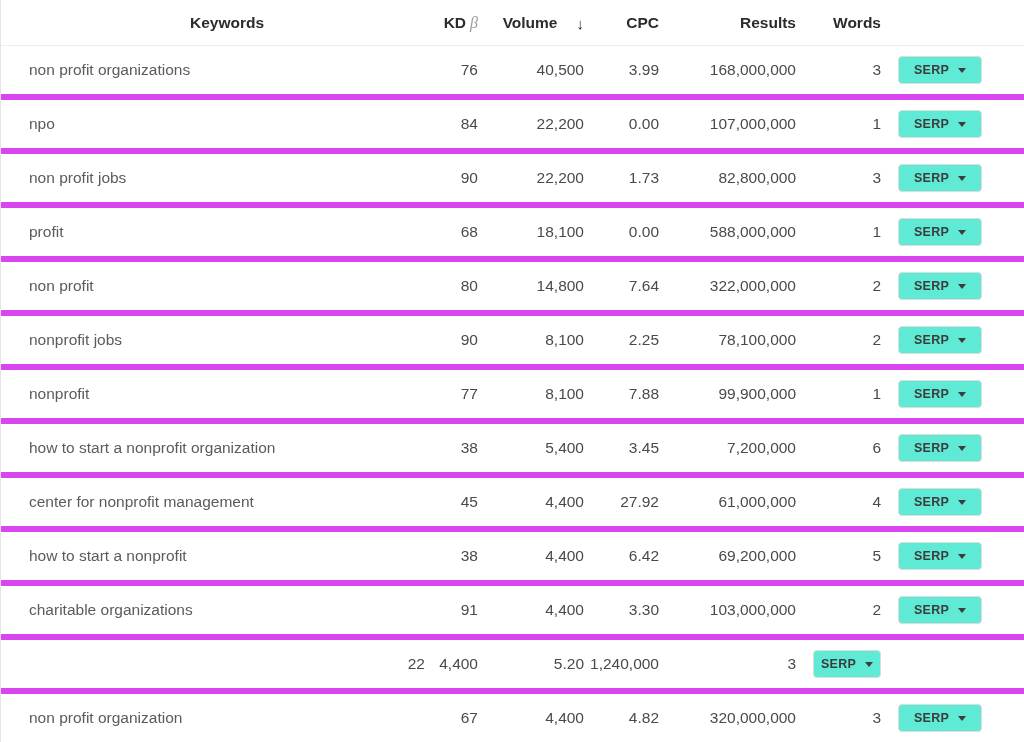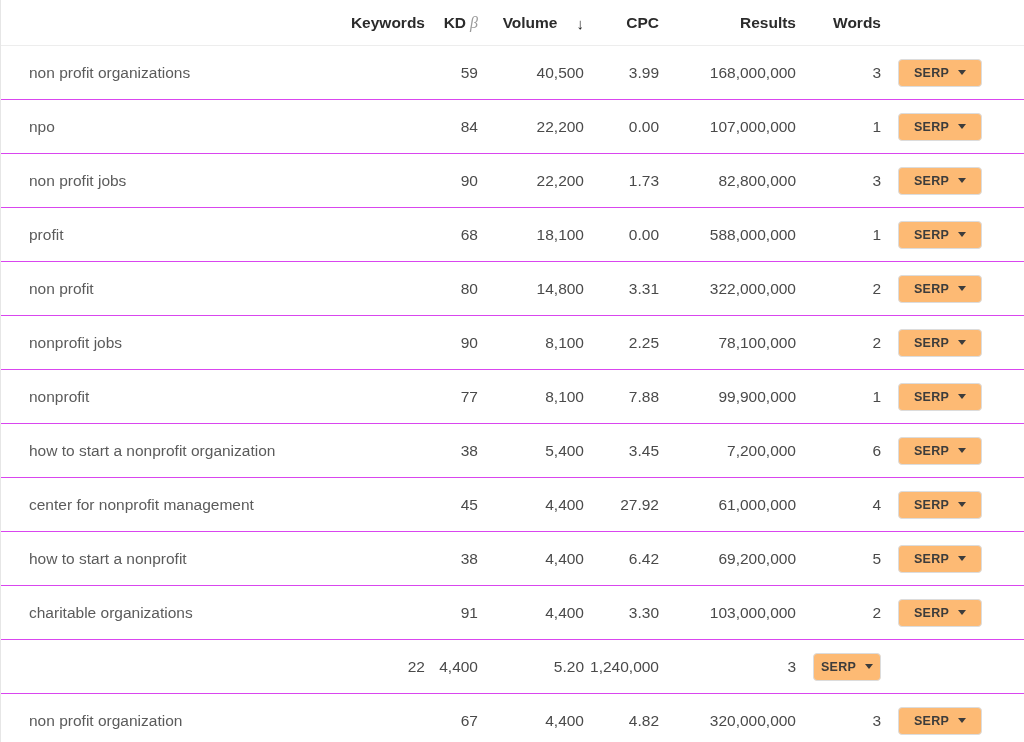--- a/index.html
+++ b/index.html
@@ -46,21 +46,21 @@
   .header-row .cell {
     font-size: 15.5px;
     font-weight: bold;
     color: #2b2b2b;
     white-space: nowrap;
   }
   .header-row .cell.num {
     text-align: right;
     padding-right: 0;
   }
-  .h-keywords { text-align: right; }
+  .h-keywords { text-align: center; }
 
   .kd-head {
     display: inline-flex;
     align-items: flex-start;
     justify-content: flex-end;
     gap: 4px;
     width: 100%;
   }
   .beta {
     font-family: "Liberation Serif", serif;
@@ -81,21 +81,21 @@
     line-height: 1;
     color: #1f1f1f;
     font-weight: bold;
     position: relative;
     top: 1px;
   }
 
   
   .data-row {
     height: 54px;
-    border-bottom: 1px solid #d946ef;
+    border-bottom: 6px solid #d946ef;
   }
   .data-row .kw {
     font-size: 15.5px;
     color: #5b5b5b;
     white-space: nowrap;
     overflow: hidden;
     text-overflow: ellipsis;
   }
   .data-row .num {
     font-size: 15.5px;
@@ -111,21 +111,21 @@
     padding-left: 17px;
   }
   .serp-btn {
     display: inline-flex;
     align-items: center;
     justify-content: center;
     gap: 9px;
     width: 84px;
     height: 28px;
     box-sizing: border-box;
-    background: #fdba74;
+    background: #5eead4;
     border: 1px solid #dcdcdc;
     border-radius: 4px;
     font-size: 12.5px;
     font-weight: bold;
     color: #3c3c3c;
     letter-spacing: 0.2px;
     cursor: pointer;
     padding: 0 6px;
   }
   .caret {
@@ -159,21 +159,21 @@
     <div class="cell num">CPC</div>
     <div class="cell num">Results</div>
     <div class="cell num">Words</div>
     <div></div>
   </div>
 
   <div id="rows-container">
       <div class="row data-row">
         <div></div>
         <div class="kw">non profit organizations</div>
-        <div class="num">59</div>
+        <div class="num">76</div>
         <div class="num">40,500</div>
         <div class="num">3.99</div>
         <div class="num">168,000,000</div>
         <div class="num">3</div>
         <div class="serp-cell">
           <button class="serp-btn">
             <span>SERP</span>
             <span class="caret"></span>
           </button>
         </div>
@@ -221,21 +221,21 @@
             <span>SERP</span>
             <span class="caret"></span>
           </button>
         </div>
       </div>
       <div class="row data-row">
         <div></div>
         <div class="kw">non profit</div>
         <div class="num">80</div>
         <div class="num">14,800</div>
-        <div class="num">3.31</div>
+        <div class="num">7.64</div>
         <div class="num">322,000,000</div>
         <div class="num">2</div>
         <div class="serp-cell">
           <button class="serp-btn">
             <span>SERP</span>
             <span class="caret"></span>
           </button>
         </div>
       </div>
       <div class="row data-row">

